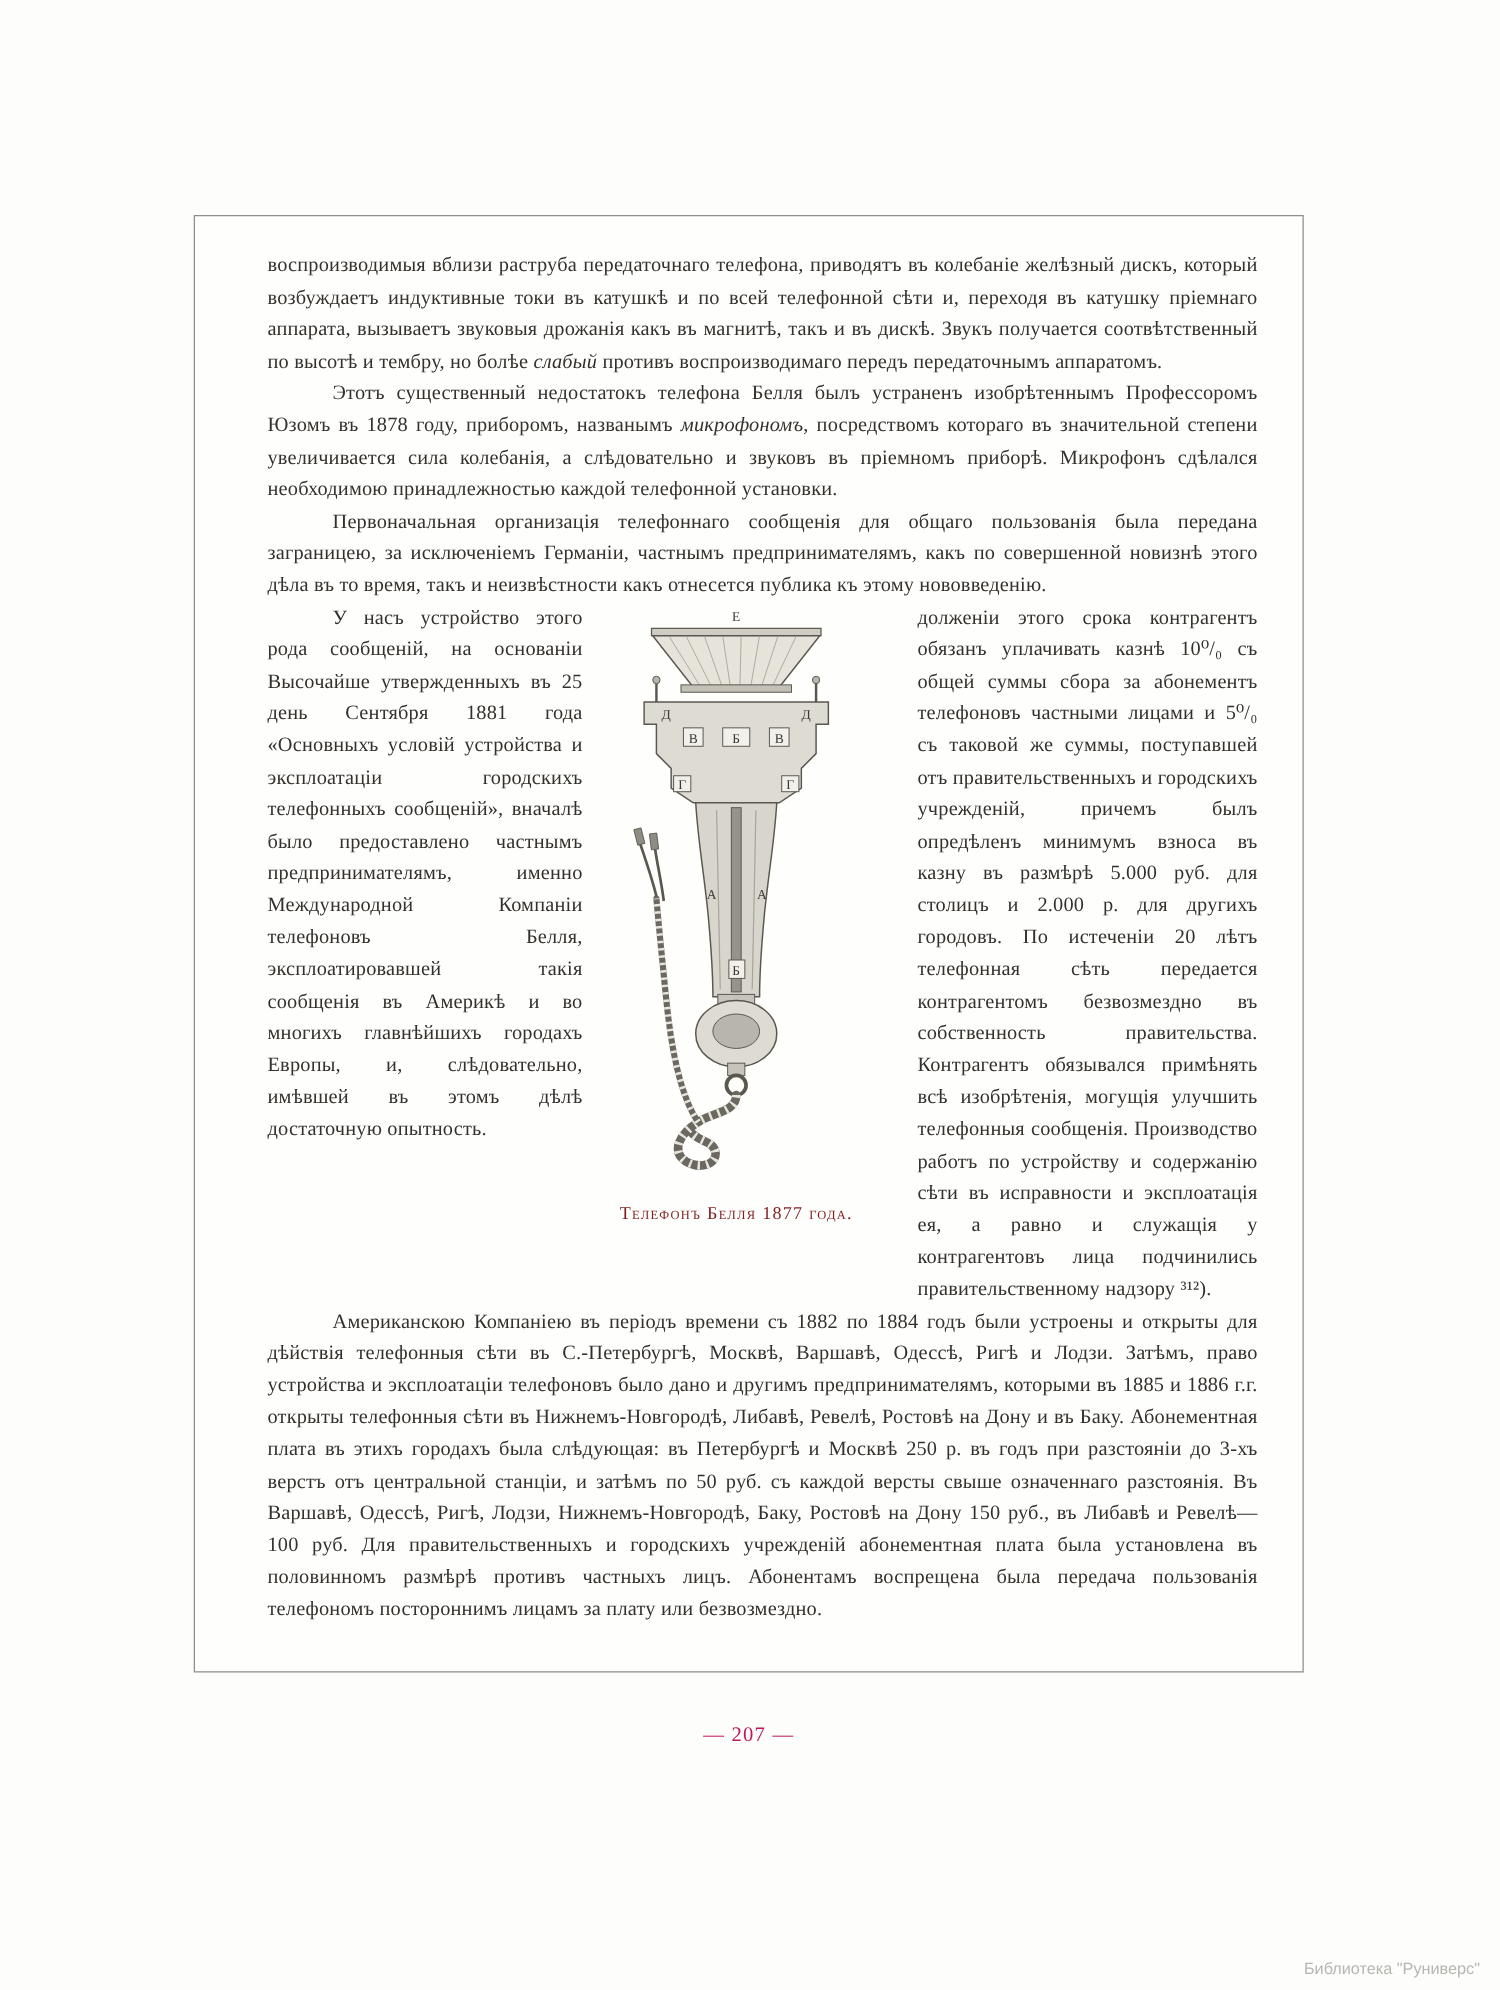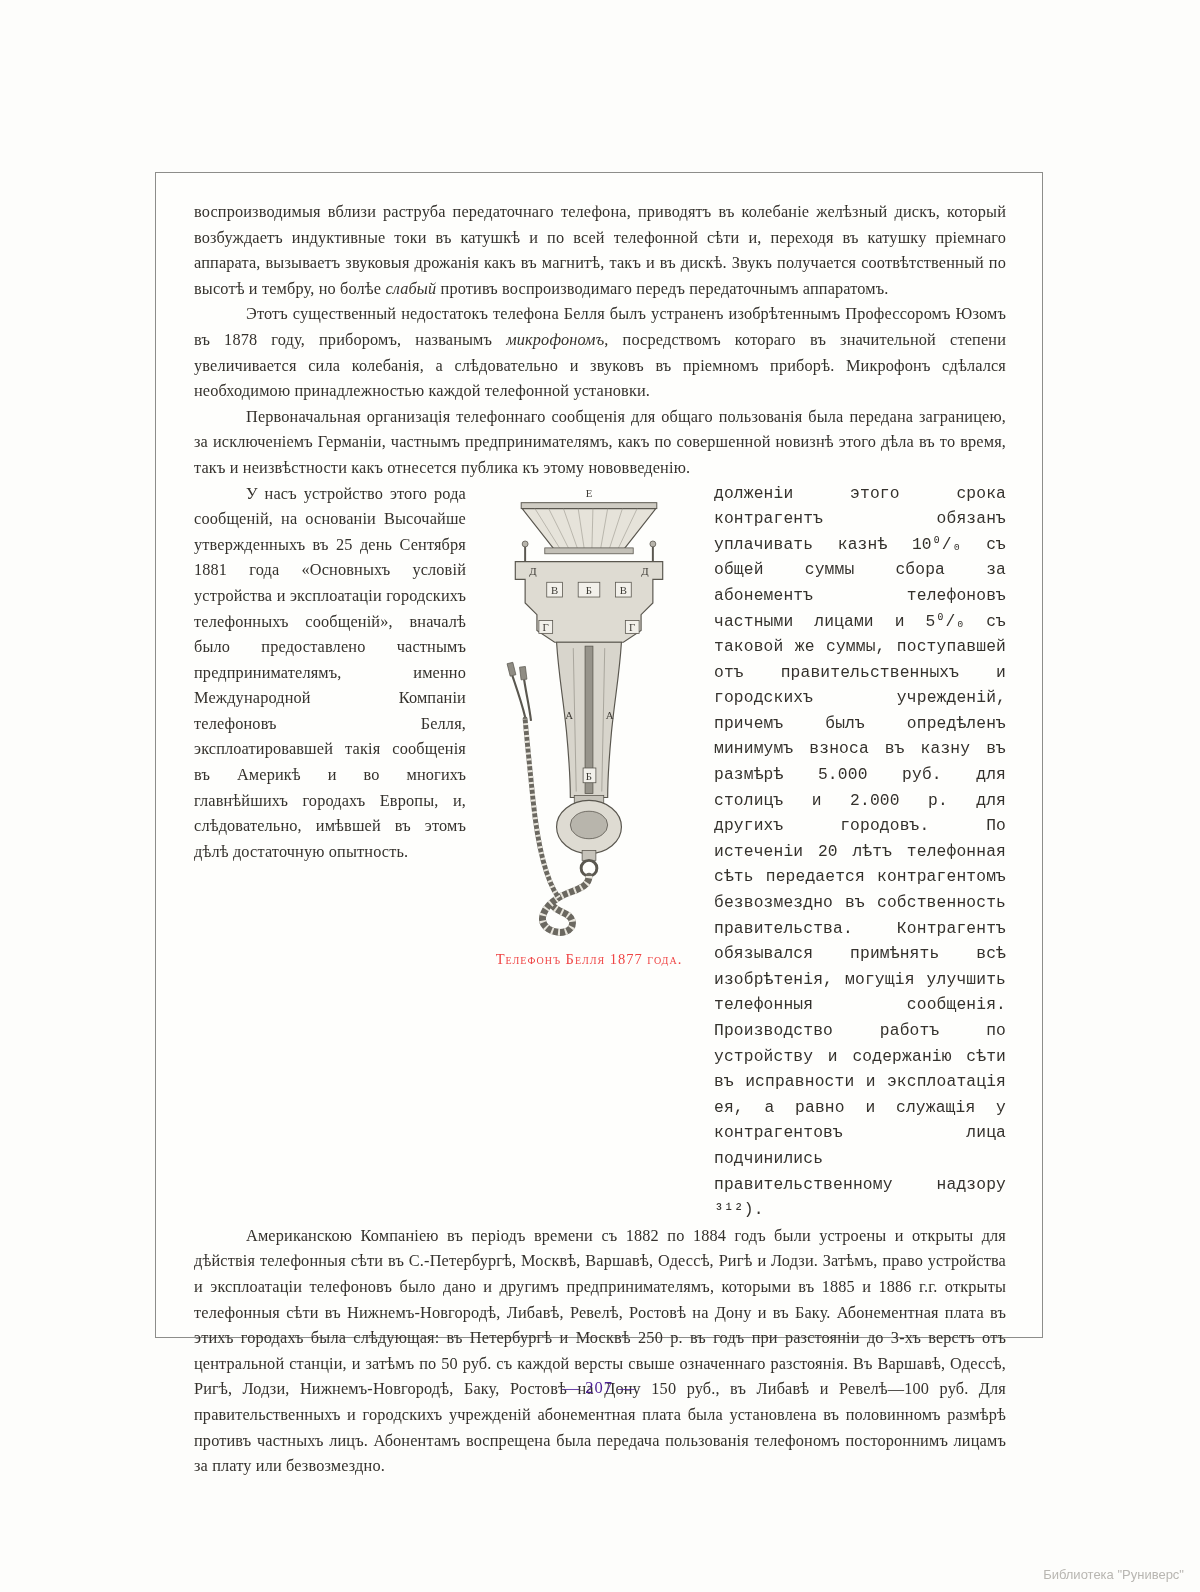--- a/index.html
+++ b/index.html
@@ -15,48 +15,48 @@
     position:absolute; left:155px; top:172px; width:888px; height:1166px;
     border:1.5px solid #8d8d8a;
     background:#fefefc;
   }
   .textarea {
     position:absolute; left:38px; top:26px; width:812px;
     font-size:16.3px; line-height:25.6px;
     text-align:justify;
     letter-spacing:0.15px;
   }
-  p { text-align:justify; }
+  p { text-align:justify;margin-left:20px; }
   .indent { text-indent:52px; }
   .it { font-style:italic; }
 
   .mid { display:flex; }
   .mid-left  { width:272px; }
   .mid-center{ width:246px; padding:4px 6px 0; text-align:center; flex:none; }
-  .mid-right { flex:1; padding-left:2px;font-family:Liberation Mono, monospace; }
+  .mid-right { flex:1; padding-left:2px; }
 
   figure { display:block; }
   .caption {
-    margin-top:10px;
+    margin-top:22px;
     font-size:14.5px;
     font-variant:small-caps;
     letter-spacing:1px;
     text-align:center;
-    color:#ef4444;
+    color:#7f1d1d;
   }
 
   svg.tele { display:block; margin:0 auto; }
   svg.tele text {
     font-family:"Liberation Serif","DejaVu Serif",serif;
     font-size:11px; fill:#3c3a34;
   }
 
   .pagenum {
     position:absolute; left:155px; top:1378px; width:888px;
-    text-align:center; font-size:16.5px; letter-spacing:1px; color:#4c1d95;
+    text-align:center; font-size:16.5px; letter-spacing:1px; color:#be185d;
   }
   .watermark {
     position:absolute; right:16px; bottom:10px;
     font-family:"Liberation Sans","DejaVu Sans",sans-serif;
     font-size:13px; color:#b8b6b1;
   }
 </style>
 </head>
 <body>
 

